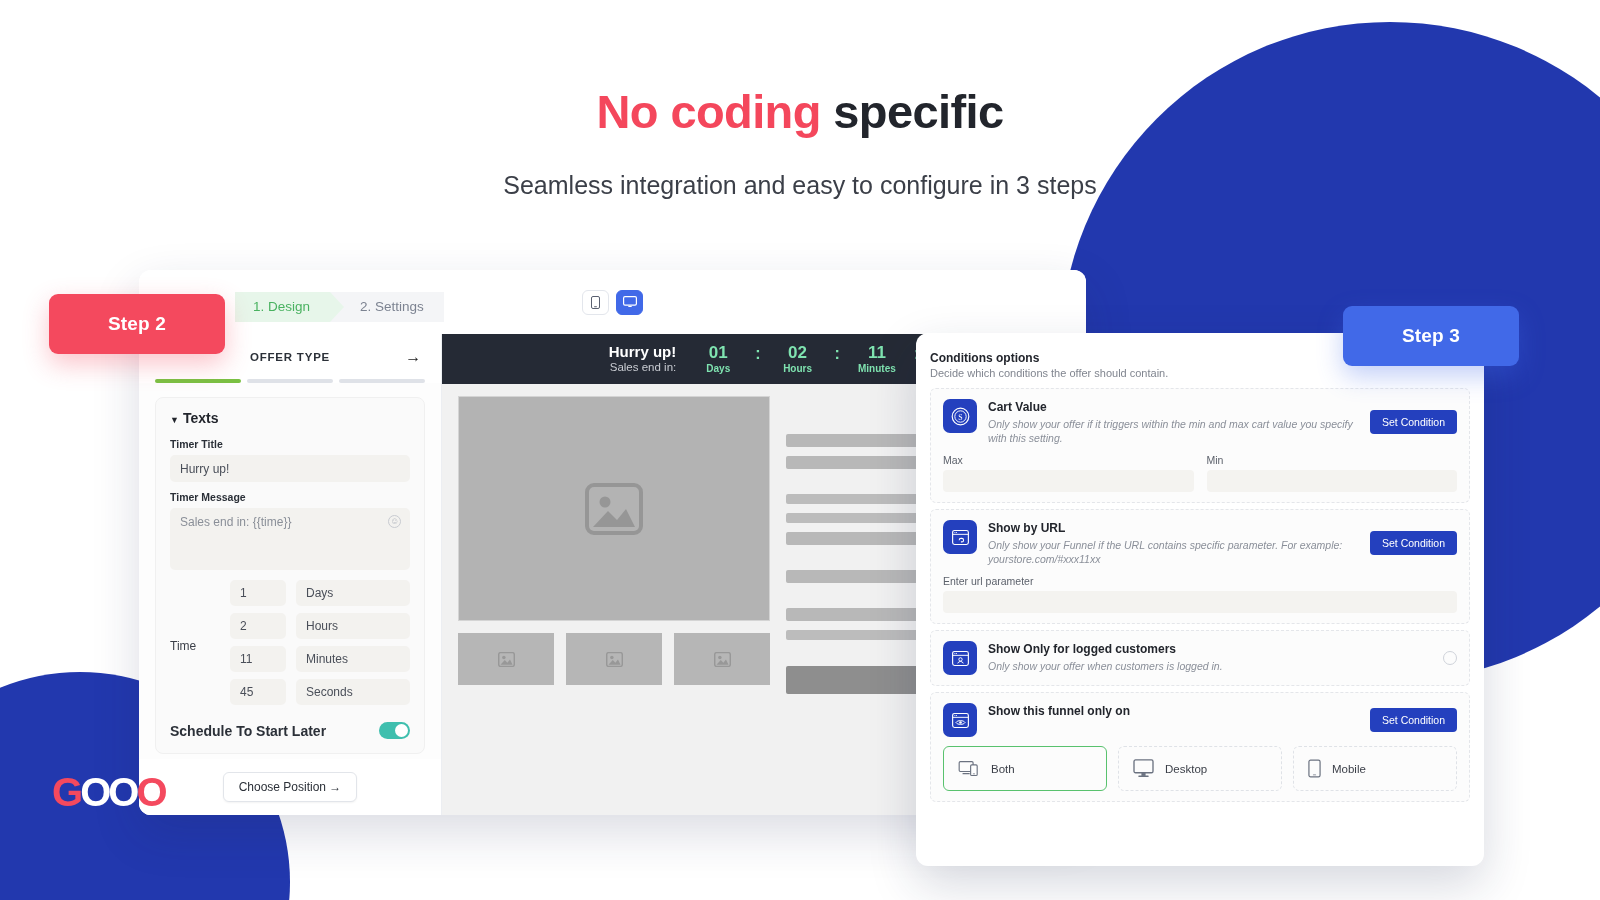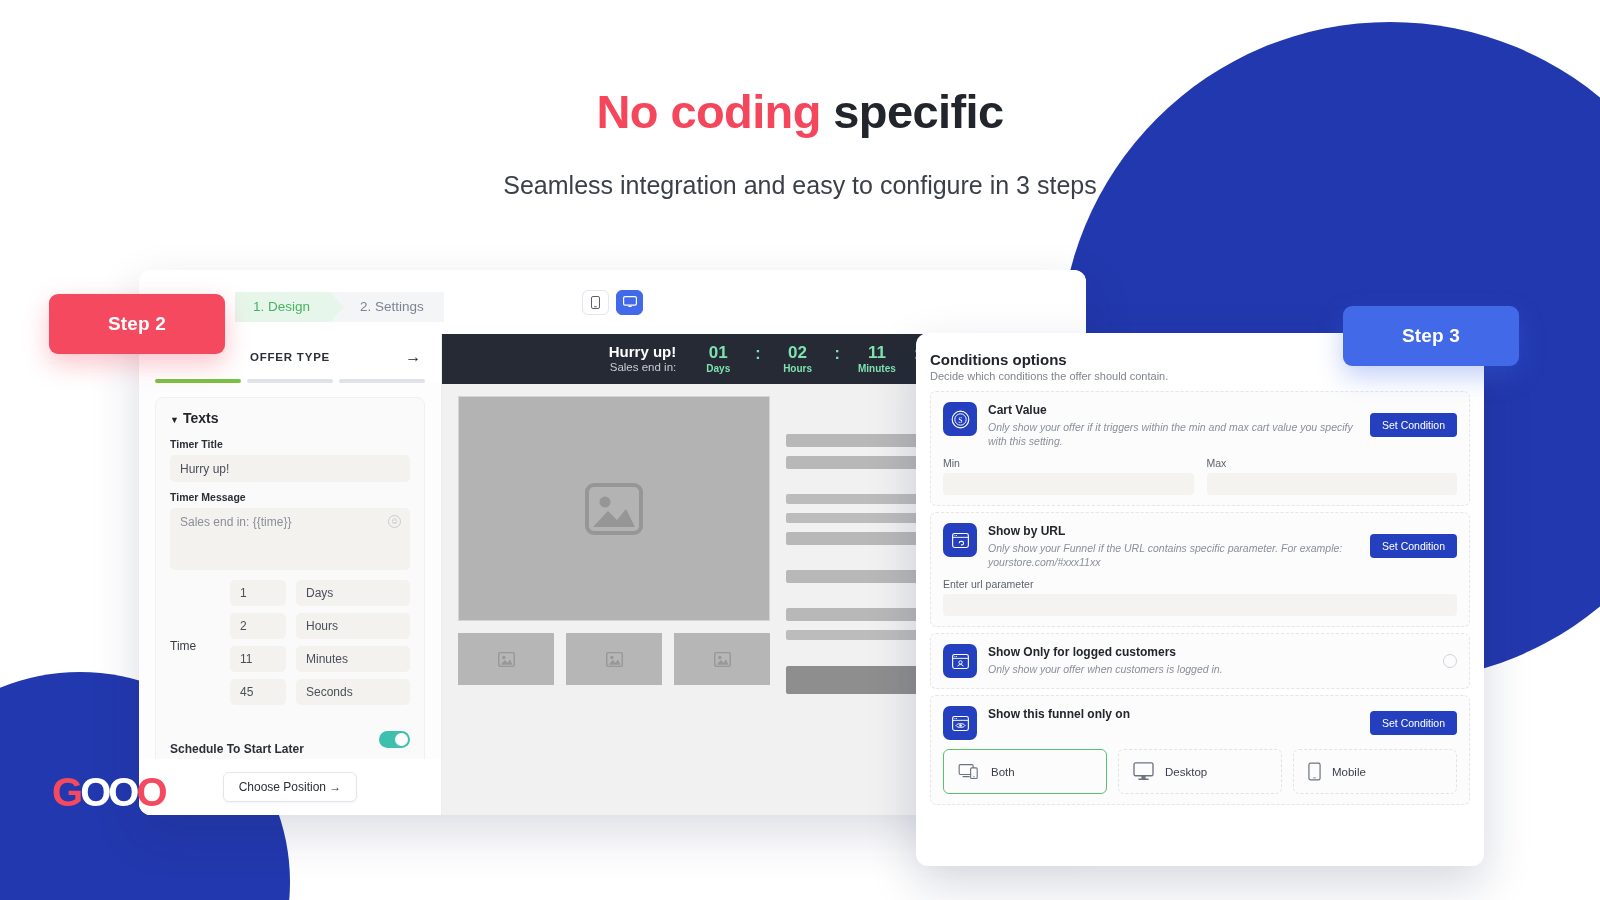--- a/index.html
+++ b/index.html
@@ -128,21 +128,21 @@
     display: flex; align-items: center; padding: 0 10px; font-size: 12px; color: #4a4f59;
   }
   .time-unit {
     flex: 1; background: #f3f2ef; border-radius: 5px; height: 26px;
     display: flex; align-items: center; padding: 0 10px; font-size: 12px; color: #4a4f59;
   }
   .toggle-row {
     display: flex; align-items: center; justify-content: space-between;
     margin-top: 10px;
   }
-  .toggle-row .lbl { font-size: 12px; font-weight: 700; color: #2b3038; margin-top: 20px; }
+  .toggle-row .lbl { font-size: 14px; font-weight: 700; color: #2b3038; }
   .switch {
     width: 31px; height: 17px; border-radius: 9px; background: #3fbfae;
     position: relative;
   }
   .switch .knob {
     position: absolute; right: 2px; top: 2px; width: 13px; height: 13px;
     border-radius: 50%; background: #fff;
   }
   .settings-footer {
     height: 56px; display: flex; align-items: center; justify-content: center;
@@ -201,21 +201,21 @@
     background: #4169E8; box-shadow: 0 10px 26px rgba(65,105,232,0.32);
   }
 
   
   .conditions-panel {
     position: absolute; left: 916px; top: 333px;
     width: 568px; height: 533px; background: #fff; border-radius: 12px;
     box-shadow: 0 18px 48px rgba(28,40,80,0.18);
     padding: 18px 14px 0;
   }
-  .cond-title { font-size: 15px; font-weight: 700; color: #22252c; }
+  .cond-title { font-size: 12px; font-weight: 700; color: #22252c; }
   .cond-sub { font-size: 11px; color: #80858f; margin-top: 2px; margin-bottom: 9px; }
   .cond-block {
     border: 1px dashed #e4e6ea; border-radius: 6px; background: #fcfcfc;
     padding: 10px 12px; margin-bottom: 6px;
   }
   .cond-head { display: flex; align-items: flex-start; gap: 11px; }
   .cond-icon {
     width: 34px; height: 34px; border-radius: 7px; background: #2440BE;
     display: flex; align-items: center; justify-content: center; flex: 0 0 34px;
   }
@@ -449,25 +449,25 @@
           </svg>
         </div>
         <div class="cond-texts">
           <div class="cond-name">Cart Value</div>
           <div class="cond-desc">Only show your offer if it triggers within the min and max cart value you specify with this setting.</div>
         </div>
         <div class="set-cond-btn">Set Condition</div>
       </div>
       <div class="minmax-row">
         <div class="minmax-col">
+          <div class="minmax-label">Max</div>
+          <div class="blank-input"></div>
+        </div>
+        <div class="minmax-col">
           <div class="minmax-label">Min</div>
-          <div class="blank-input"></div>
-        </div>
-        <div class="minmax-col">
-          <div class="minmax-label">Max</div>
           <div class="blank-input"></div>
         </div>
       </div>
     </div>
 
     <div class="cond-block">
       <div class="cond-head">
         <div class="cond-icon">
           <svg width="21" height="21" viewBox="0 0 24 24">
             <rect x="3" y="4" width="18" height="16" rx="2.2" fill="none" stroke="#fff" stroke-width="1.3"></rect>

